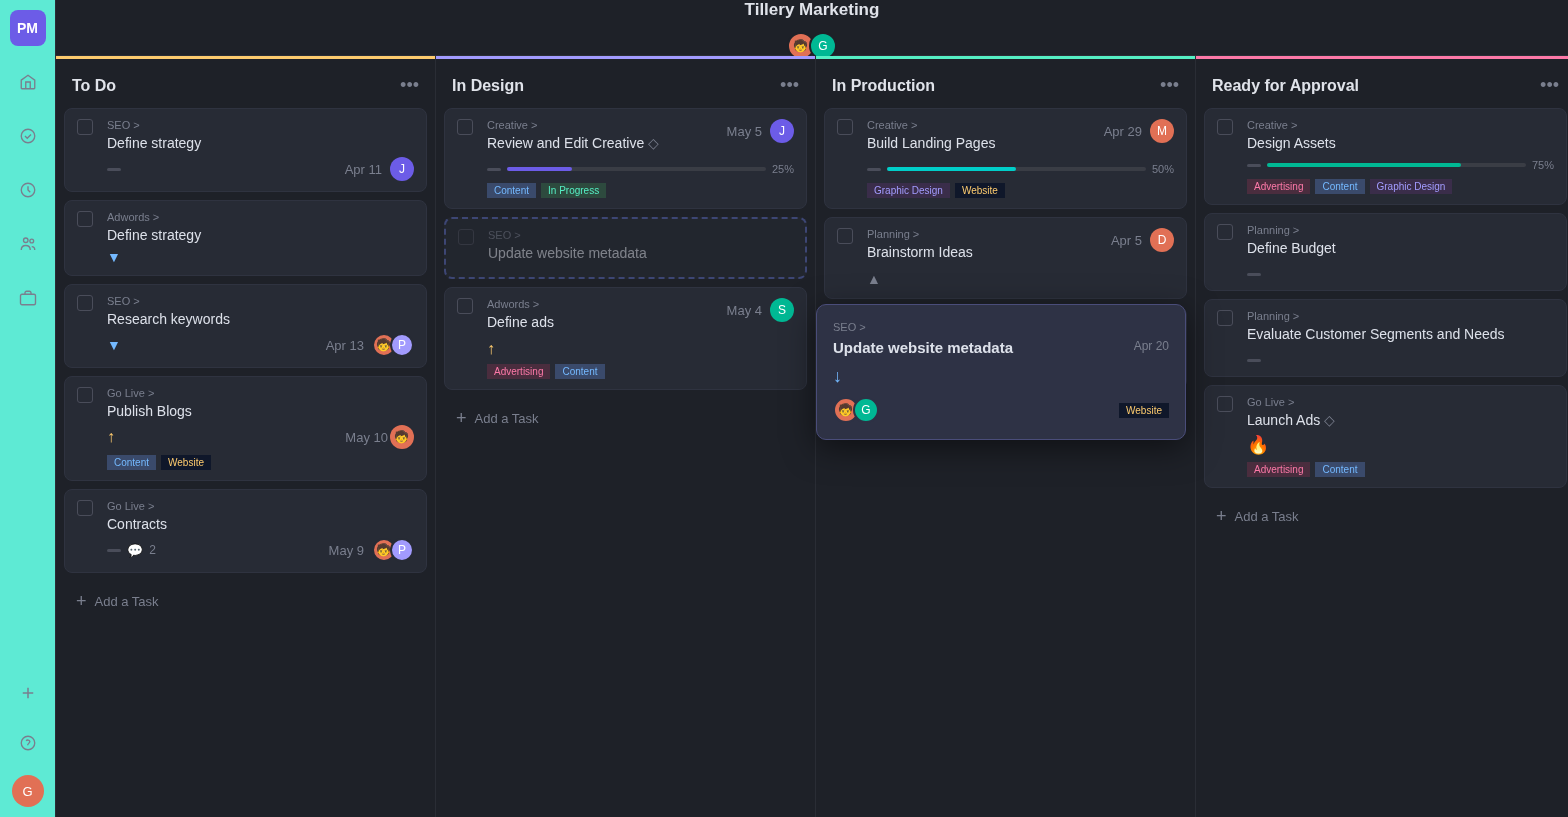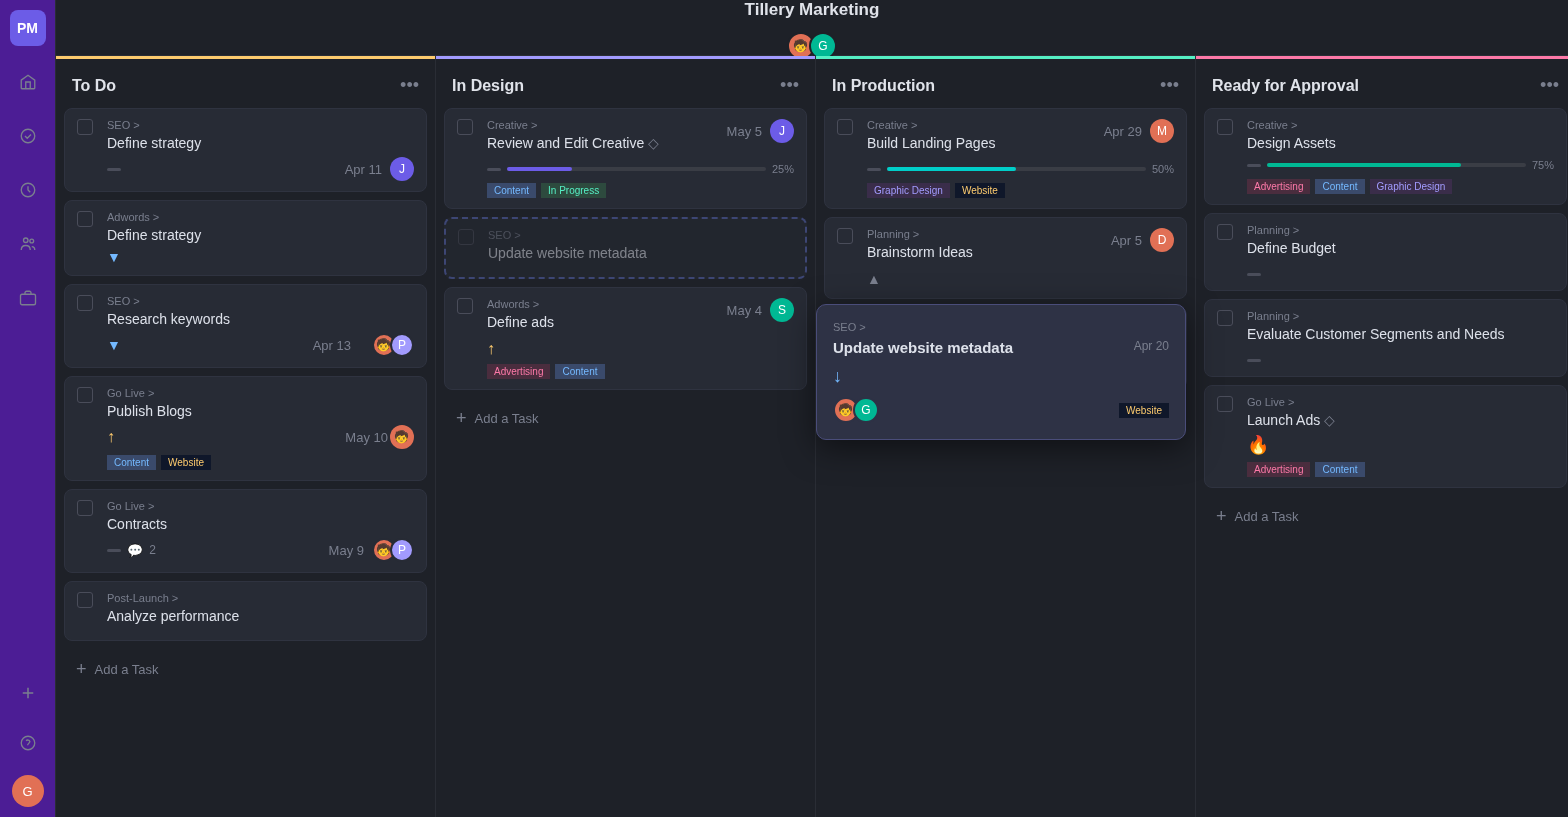--- a/index.html
+++ b/index.html
@@ -1,21 +1,21 @@
 <!DOCTYPE html>
 <html><head>
   <meta charset="utf-8">
   <style>
     * { box-sizing: border-box; margin: 0; padding: 0; }
     body { background: #1a1d23; color: #c9cdd4; font-family: -apple-system, BlinkMacSystemFont, 'Segoe UI', sans-serif; height: 817px; overflow: hidden; display: flex; }
 
     
     .sidebar {
       width: 56px;
-      background: #4c1d95;
+      background: #5eead4;
       display: flex;
       flex-direction: column;
       align-items: center;
       padding: 10px 0;
       gap: 18px;
       border-right: 1px solid #2a2d35;
       flex-shrink: 0;
     }
     .sidebar-icon {
       width: 36px; height: 36px;
@@ -338,21 +338,21 @@
         </div>
 
         <div class="task-card">
           <div class="task-header-row">
             <div class="task-checkbox"></div>
             <div class="task-content-area">
               <div class="task-section">SEO &gt;</div>
               <div class="task-title">Research keywords</div>
               <div class="task-bottom-row">
                 <span style="color:#74b9ff;font-size:14px;">▼</span>
-                <div style="display:flex;align-items:center;gap:21px;">
+                <div style="display:flex;align-items:center;gap:8px;">
                   <span class="task-date">Apr 13</span>
                   <div style="display:flex;">
                     <div class="task-avatar avt-orange" style="border:2px solid #272b35;">🧒</div>
                     <div class="task-avatar avt-purple" style="margin-left:-6px;border:2px solid #272b35;">P</div>
                   </div>
                 </div>
               </div>
             </div>
           </div>
         </div>
@@ -395,29 +395,20 @@
                   <div style="display:flex;">
                     <div class="task-avatar avt-orange" style="border:2px solid #272b35;">🧒</div>
                     <div class="task-avatar avt-purple" style="margin-left:-6px;border:2px solid #272b35;">P</div>
                   </div>
                 </div>
               </div>
             </div>
           </div>
         </div>
 
-        <div class="task-card">
-          <div class="task-header-row">
-            <div class="task-checkbox"></div>
-            <div class="task-content-area">
-              <div class="task-section">Post-Launch &gt;</div>
-              <div class="task-title">Analyze performance</div>
-            </div>
-          </div>
-        </div>
 
         <div class="add-task-btn">
           <span class="add-task-plus">+</span>
           <span>Add a Task</span>
         </div>
       </div>
     </div>
 
     <div class="column col-indesign" style="position:relative;">
       <div class="column-header">

